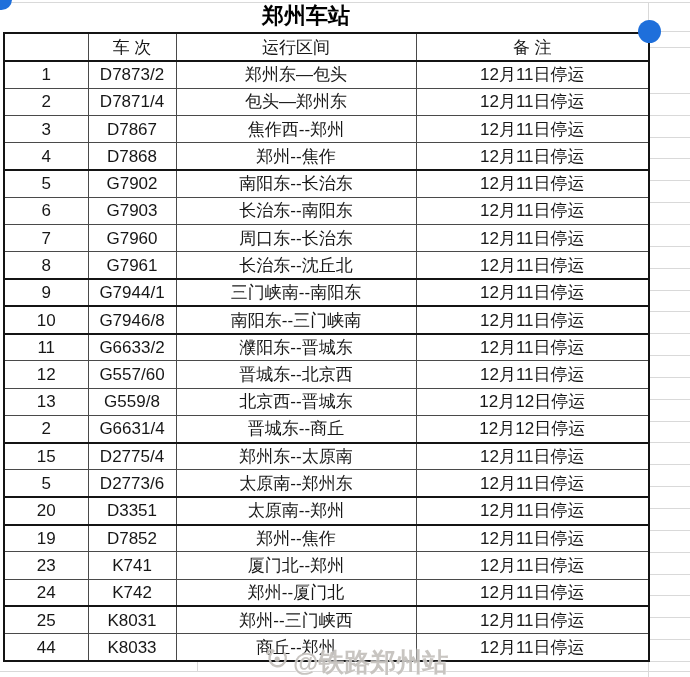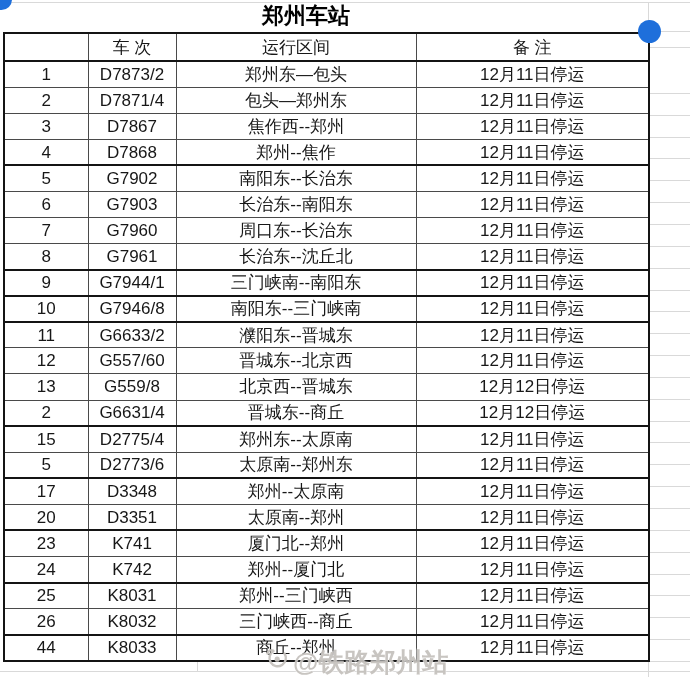--- a/index.html
+++ b/index.html
@@ -190,34 +190,34 @@
       <td class="c-note">12月11日停运</td>
     </tr>
 
     <tr class="thick">
       <td class="c-no">5</td>
       <td class="c-train">D2773/6</td>
       <td class="c-route">太原南--郑州东</td>
       <td class="c-note">12月11日停运</td>
     </tr>
 
-    <tr>
-      <td class="c-no">17</td>
-      <td class="c-train">D3348</td>
-      <td class="c-route">郑州--太原南</td>
-      <td class="c-note">12月11日停运</td>
-    </tr>
 
     <tr class="thick">
       <td class="c-no">20</td>
       <td class="c-train">D3351</td>
       <td class="c-route">太原南--郑州</td>
       <td class="c-note">12月11日停运</td>
     </tr>
 
+    <tr>
+      <td class="c-no">19</td>
+      <td class="c-train">D7852</td>
+      <td class="c-route">郑州--焦作</td>
+      <td class="c-note">12月11日停运</td>
+    </tr>
 
 
 
 
     <tr>
       <td class="c-no">23</td>
       <td class="c-train">K741</td>
       <td class="c-route">厦门北--郑州</td>
       <td class="c-note">12月11日停运</td>
     </tr>
@@ -229,26 +229,20 @@
       <td class="c-note">12月11日停运</td>
     </tr>
 
     <tr>
       <td class="c-no">25</td>
       <td class="c-train">K8031</td>
       <td class="c-route">郑州--三门峡西</td>
       <td class="c-note">12月11日停运</td>
     </tr>
 
-    <tr class="thick">
-      <td class="c-no">26</td>
-      <td class="c-train">K8032</td>
-      <td class="c-route">三门峡西--商丘</td>
-      <td class="c-note">12月11日停运</td>
-    </tr>
 
     <tr>
       <td class="c-no">44</td>
       <td class="c-train">K8033</td>
       <td class="c-route">商丘--郑州</td>
       <td class="c-note">12月11日停运</td>
     </tr>
   </tbody>
   </table>
 

